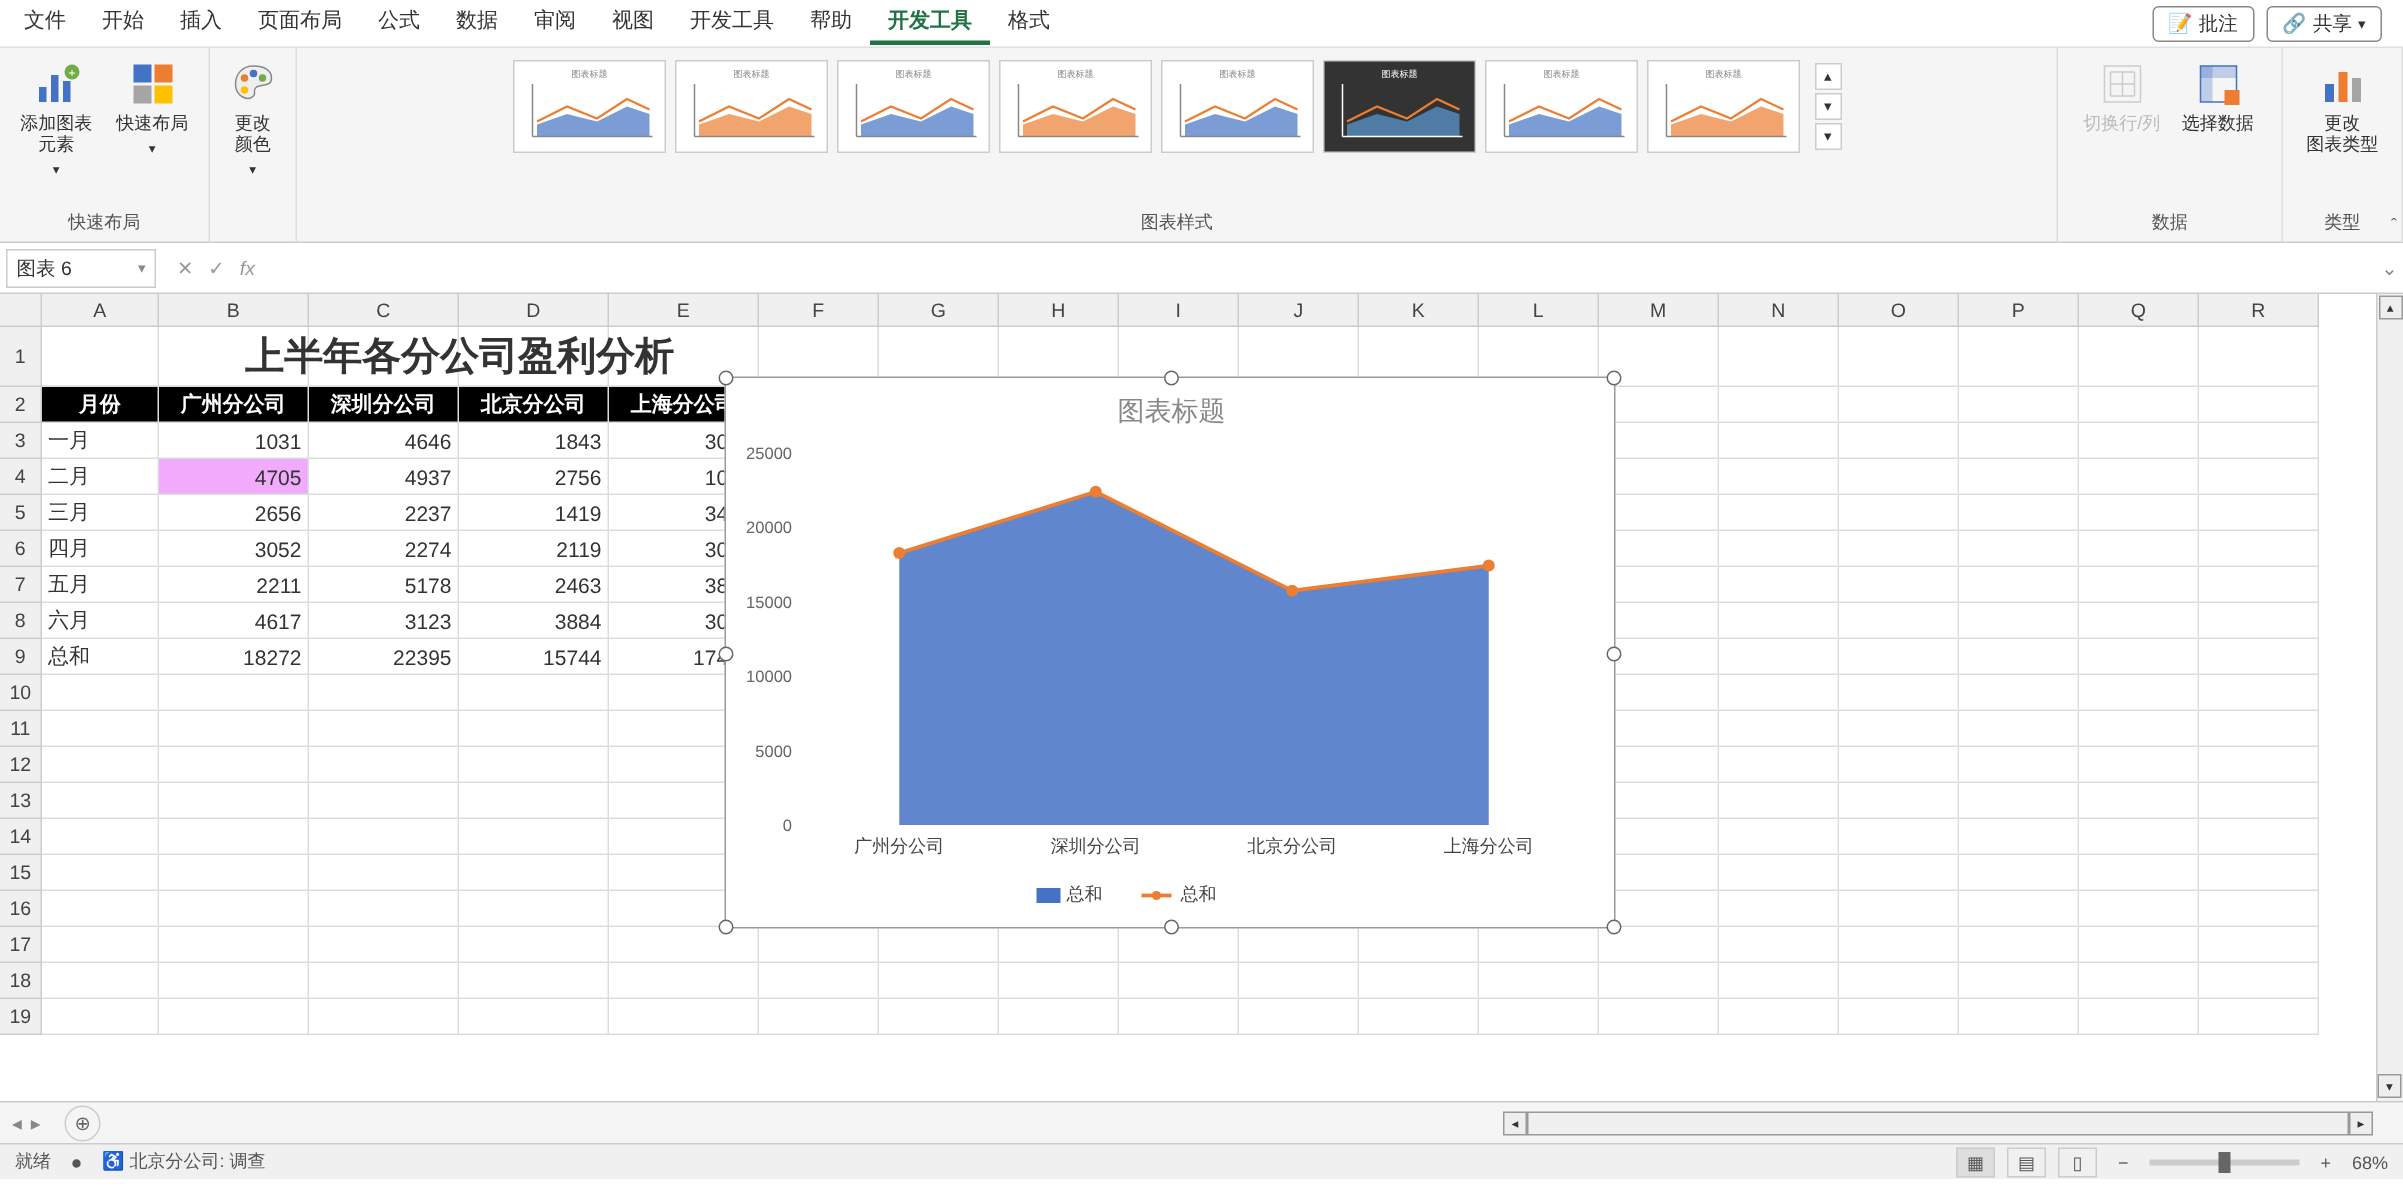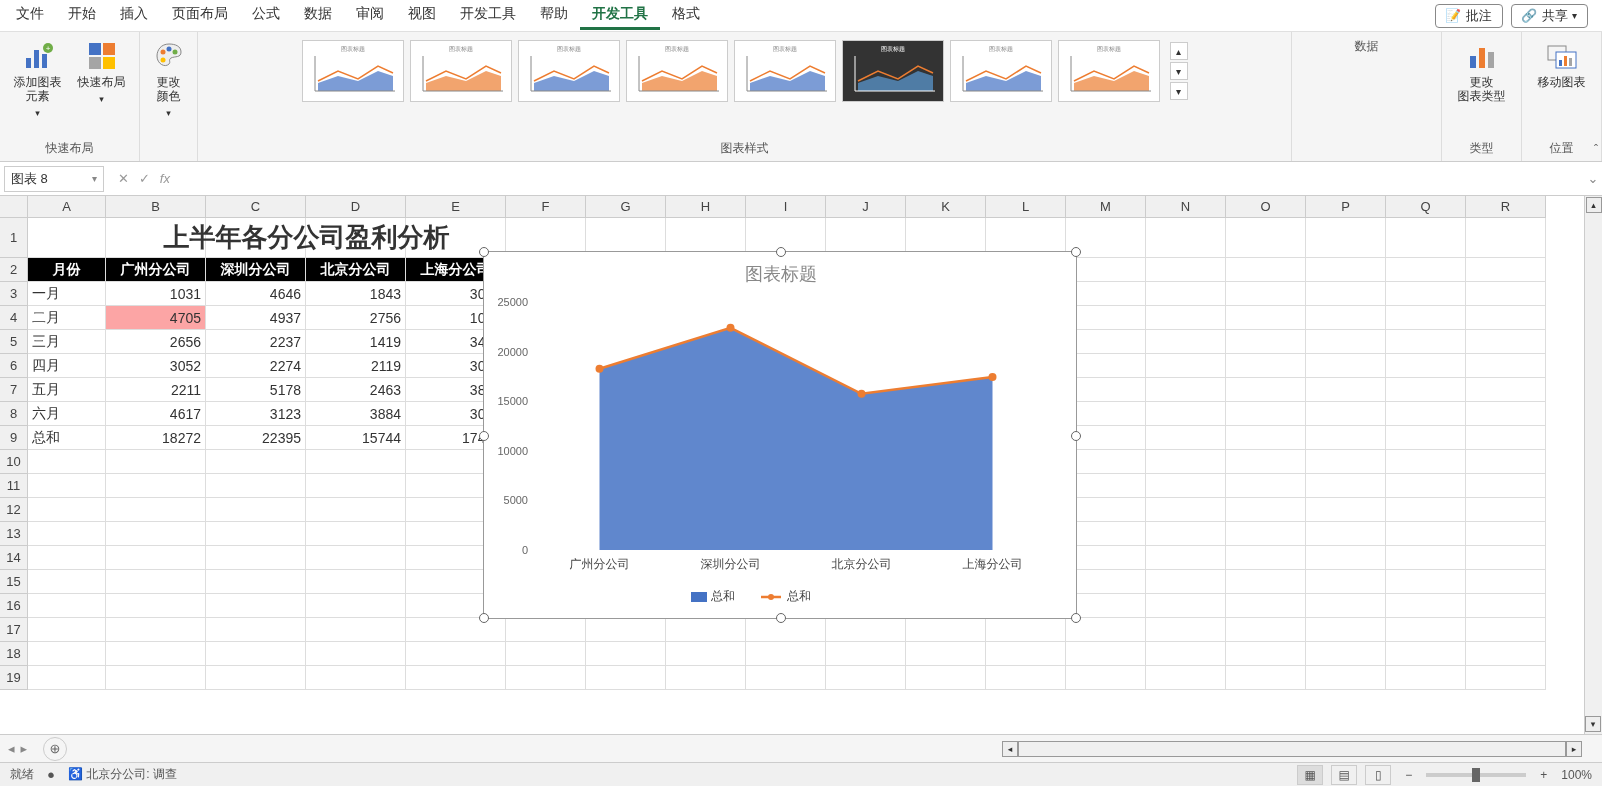--- a/index.html
+++ b/index.html
@@ -201,61 +201,66 @@
         </div>
       <div class="style-nav">
         <div class="style-nav-btn">▴</div>
         <div class="style-nav-btn">▾</div>
         <div class="style-nav-btn">▾</div>
       </div>
     </div>
     <div class="ribbon-group-label">图表样式</div>
   </div>
   <div class="ribbon-group" style="width:150px">
+    <div class="ribbon-btns">
+      <div class="big-btn disabled">
+        <div class="ic">
+            <svg viewBox="0 0 32 32">
+              <rect x="4" y="4" width="24" height="24" fill="none" stroke="#ccc"></rect>
+              <path d="M8 8h16M8 16h16M8 24h16M8 8v16M16 8v16M24 8v16" stroke="#ccc"></path>
+            </svg>
+          </div>
+        <span>切换行/列</span>
+      </div>
+      <div class="big-btn">
+        <div class="ic">
+            <svg viewBox="0 0 32 32">
+              <rect x="4" y="4" width="24" height="24" fill="none" stroke="#4472C4"></rect>
+              <rect x="4" y="4" width="24" height="8" fill="#4472C4" opacity="0.3"></rect>
+              <rect x="4" y="4" width="8" height="24" fill="#4472C4" opacity="0.3"></rect>
+              <rect x="20" y="20" width="10" height="10" fill="#ED7D31"></rect>
+            </svg>
+          </div>
+        <span>选择数据</span>
+      </div>
+    </div>
     <div class="ribbon-group-label">数据</div>
   </div>
   <div class="ribbon-group" style="width:80px">
     <div class="ribbon-btns">
       <div class="big-btn">
         <div class="ic">
             <svg viewBox="0 0 32 32">
               <rect x="4" y="16" width="6" height="12" fill="#4472C4"></rect>
               <rect x="13" y="8" width="6" height="20" fill="#ED7D31"></rect>
               <rect x="22" y="12" width="6" height="16" fill="#A5A5A5"></rect>
             </svg>
           </div>
         <span style="white-space:pre-line">更改
 图表类型</span>
       </div>
     </div>
     <div class="ribbon-group-label">类型</div>
   </div>
-  <div class="ribbon-group" style="width:80px">
-    <div class="ribbon-btns">
-      <div class="big-btn">
-        <div class="ic">
-            <svg viewBox="0 0 32 32">
-              <rect x="2" y="6" width="18" height="14" fill="none" stroke="#888"></rect>
-              <rect x="10" y="12" width="20" height="16" fill="#fff" stroke="#4472C4"></rect>
-              <rect x="13" y="20" width="3" height="6" fill="#4472C4"></rect>
-              <rect x="18" y="16" width="3" height="10" fill="#ED7D31"></rect>
-              <rect x="23" y="18" width="3" height="8" fill="#A5A5A5"></rect>
-            </svg>
-          </div>
-        <span>移动图表</span>
-      </div>
-    </div>
-    <div class="ribbon-group-label">位置</div>
-  </div>
   <div class="collapse-btn">ˆ</div>
 </div>
 
 <div class="formula-bar">
   <div class="name-box">
-      <span>图表 8</span>
+      <span>图表 6</span>
       <span style="font-size:10px;color:#888">▾</span>
     </div>
   <div class="fx-btns">
     <span style="cursor:pointer">✕</span>
     <span style="cursor:pointer">✓</span>
     <span style="font-style:italic;cursor:pointer">fx</span>
   </div>
   <input class="fx-input" value="" style="">
   <div style="width:18px;text-align:center;color:#888;cursor:pointer">⌄</div>
 </div>
@@ -652,21 +657,21 @@
       <div class="cell header-cell" style="left: 178px; top: 40px; width: 100px;">深圳分公司</div>
       <div class="cell header-cell" style="left: 278px; top: 40px; width: 100px;">北京分公司</div>
       <div class="cell header-cell" style="left: 378px; top: 40px; width: 100px;">上海分公司</div>
       <div class="cell header-cell" style="left: 478px; top: 40px; width: 80px;">总利润</div>
       <div class="cell" style="left: 0px; top: 64px; width: 78px; background: rgb(255, 255, 255);">一月</div>
       <div class="cell num" style="left: 78px; top: 64px; width: 100px; background: rgb(255, 255, 255);">1031</div>
       <div class="cell num" style="left: 178px; top: 64px; width: 100px; background: rgb(255, 255, 255);">4646</div>
       <div class="cell num" style="left: 278px; top: 64px; width: 100px; background: rgb(255, 255, 255);">1843</div>
       <div class="cell num" style="left: 378px; top: 64px; width: 100px; background: rgb(255, 255, 255);">3052</div>
       <div class="cell" style="left: 0px; top: 88px; width: 78px; background: rgb(255, 255, 255);">二月</div>
-      <div class="cell num" style="left: 78px; top: 88px; width: 100px; background: #fca5a5;">4705</div>
+      <div class="cell num" style="left: 78px; top: 88px; width: 100px; background: #f0abfc;">4705</div>
       <div class="cell num" style="left: 178px; top: 88px; width: 100px; background: rgb(255, 255, 255);">4937</div>
       <div class="cell num" style="left: 278px; top: 88px; width: 100px; background: rgb(255, 255, 255);">2756</div>
       <div class="cell num" style="left: 378px; top: 88px; width: 100px; background: rgb(255, 255, 255);">1017</div>
       <div class="cell" style="left: 0px; top: 112px; width: 78px; background: rgb(255, 255, 255);">三月</div>
       <div class="cell num" style="left: 78px; top: 112px; width: 100px; background: rgb(255, 255, 255);">2656</div>
       <div class="cell num" style="left: 178px; top: 112px; width: 100px; background: rgb(255, 255, 255);">2237</div>
       <div class="cell num" style="left: 278px; top: 112px; width: 100px; background: rgb(255, 255, 255);">1419</div>
       <div class="cell num" style="left: 378px; top: 112px; width: 100px; background: rgb(255, 255, 255);">3451</div>
       <div class="cell" style="left: 0px; top: 136px; width: 78px; background: rgb(255, 255, 255);">四月</div>
       <div class="cell num" style="left: 78px; top: 136px; width: 100px; background: rgb(255, 255, 255);">3052</div>
@@ -750,15 +755,15 @@
   <span>♿ <span>北京分公司: 调查</span></span>
   <div class="statusbar-right">
     <div class="view-btn active">▦</div>
     <div class="view-btn">▤</div>
     <div class="view-btn">▯</div>
     <span style="cursor:pointer;padding:0 6px">−</span>
     <div class="zoom-slider">
         <div class="zoom-thumb"></div>
       </div>
     <span style="cursor:pointer;padding:0 6px">+</span>
-    <span>100%</span>
+    <span>68%</span>
   </div>
 </div>
 
 </body></html>

